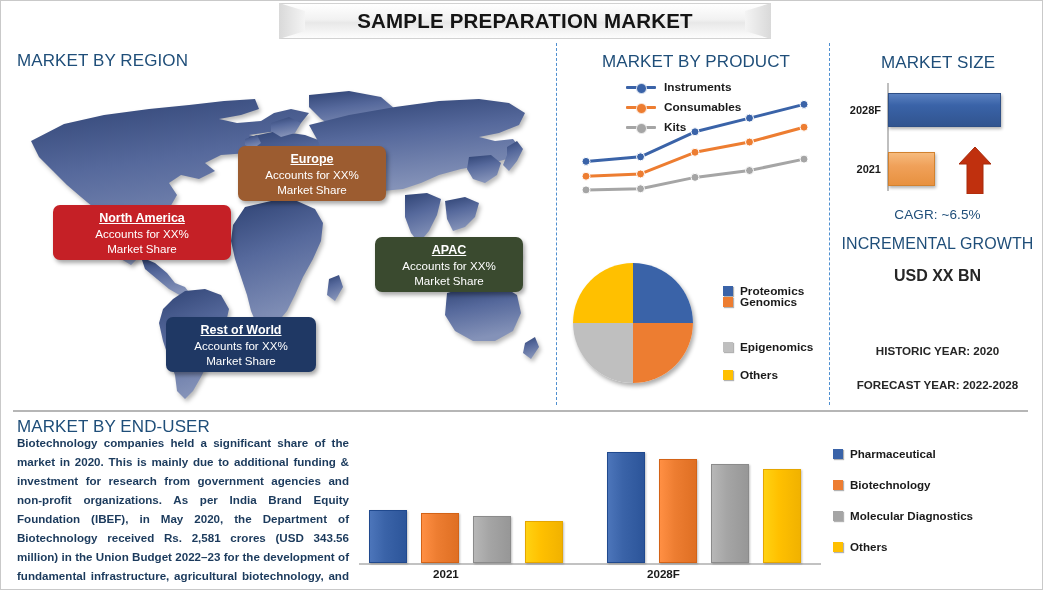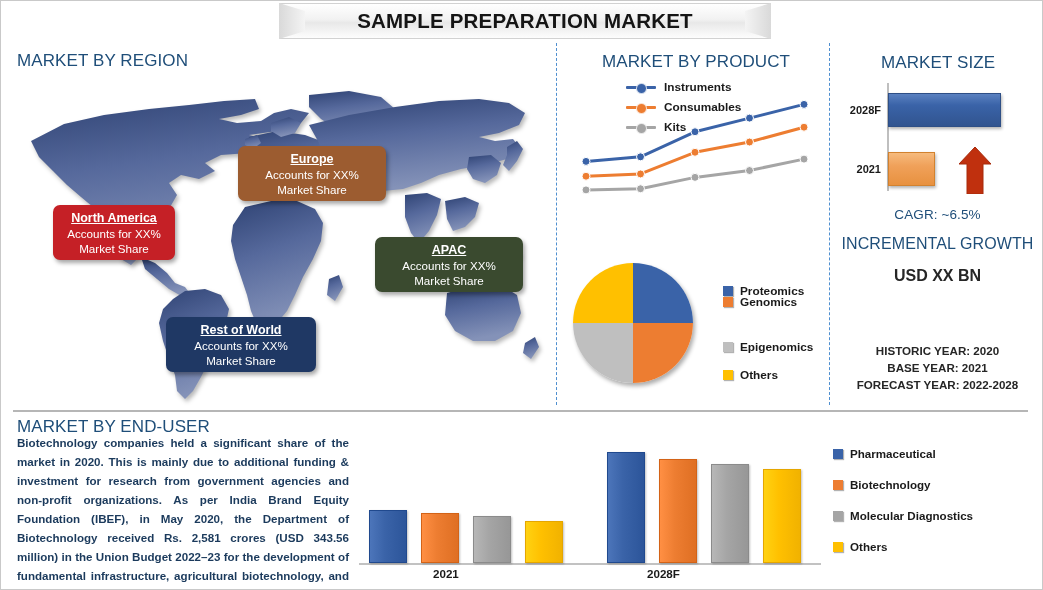--- a/index.html
+++ b/index.html
@@ -154,21 +154,21 @@
 
         <path d="M262 44 L280 38 L292 44 L286 54 L272 58 L262 52 Z"></path>
         <path d="M236 60 L248 56 L252 64 L244 70 L236 66 Z"></path>
 
         <path d="M320 200 L330 196 L334 208 L326 222 L318 216 Z"></path>
       </g>
     </svg>
   </div>
 
   <div id="region-boxes">
-      <div class="rbox" style="left: 52px; top: 172px; width: 122px; height: 55px; background: rgb(197, 32, 38);">
+      <div class="rbox" style="left: 52px; top: 172px; width: 178px; height: 55px; background: rgb(197, 32, 38);">
         <div class="rt">North America</div>
         <div class="rl">Accounts for XX%</div>
         <div class="rl">Market Share</div>
       </div>
       <div class="rbox" style="left: 237px; top: 113px; width: 148px; height: 55px; background: rgb(156, 92, 48);">
         <div class="rt">Europe</div>
         <div class="rl">Accounts for XX%</div>
         <div class="rl">Market Share</div>
       </div>
       <div class="rbox" style="left: 374px; top: 204px; width: 148px; height: 55px; background: rgb(58, 74, 47);">
@@ -267,21 +267,20 @@
   <svg style="position:absolute;left:958px;top:146px;width:32px;height:47px;">
     <polygon points="16,0 32,17 24,17 24,47 8,47 8,17 0,17" fill="#c0300e" stroke="#a72a0b" stroke-width="1"></polygon>
   </svg>
 
   <div class="ctr sec-h" style="top:206px;left:830px;position:absolute;width:213px;text-align:center;font-size:13.5px;">CAGR:  ~6.5%</div>
 
   <div class="ctr sec-h" style="top:234px;font-size:16px;">INCREMENTAL GROWTH</div>
   <div class="ctr" style="top:266px;font-size:16px;font-weight:bold;color:#262626;">USD XX BN</div>
 
   <div class="ctr" style="top:343px;font-size:11.6px;font-weight:bold;color:#262626;">HISTORIC YEAR: 2020</div>
-  <div class="ctr" style="top:360px;font-size:11.6px;font-weight:bold;color:#262626;">BASE YEAR: 2021</div>
   <div class="ctr" style="top:377px;font-size:11.6px;font-weight:bold;color:#262626;">FORECAST YEAR: 2022-2028</div>
 
   <div class="sec-h" style="left:16px;top:416px;font-size:17px;">MARKET BY END-USER</div>
 
   <div id="para">Biotechnology companies held a significant share of the market in 2020. This is mainly due to additional funding &amp; investment for research from government agencies and non-profit organizations. As per India Brand Equity Foundation (IBEF), in May 2020, the Department of Biotechnology received Rs. 2,581 crores (USD 343.56 million) in the Union Budget 2022–23 for the development of fundamental infrastructure, agricultural biotechnology, and training qualified professionals.</div>
 
   <div id="bbaxis"></div>
   <div id="bbars" style="position:absolute;left:358px;top:440px;width:462px;height:122px;">
       <div class="bbar" style="left: 10px; width: 38px; height: 53.2px; background: linear-gradient(90deg, rgb(76, 117, 186), rgb(58, 99, 168) 42%, rgb(44, 85, 154)); border: 1px solid rgb(32, 73, 142); box-sizing: border-box;"></div>
       <div class="bbar" style="left: 62px; width: 38px; height: 49.9px; background: linear-gradient(90deg, rgb(255, 143, 67), rgb(237, 125, 49) 42%, rgb(223, 111, 35)); border: 1px solid rgb(211, 99, 23); box-sizing: border-box;"></div>

